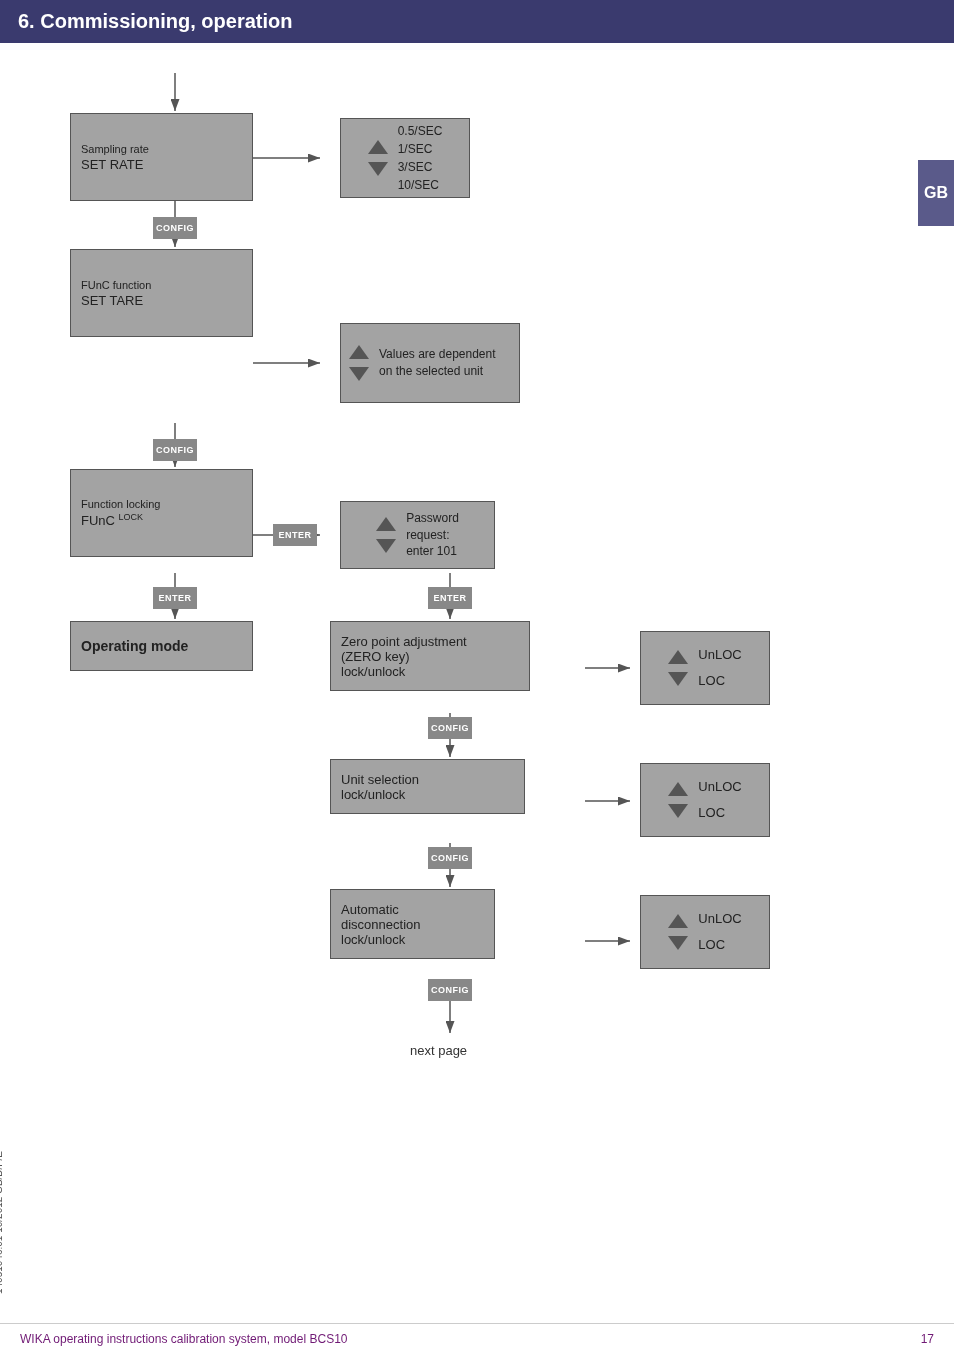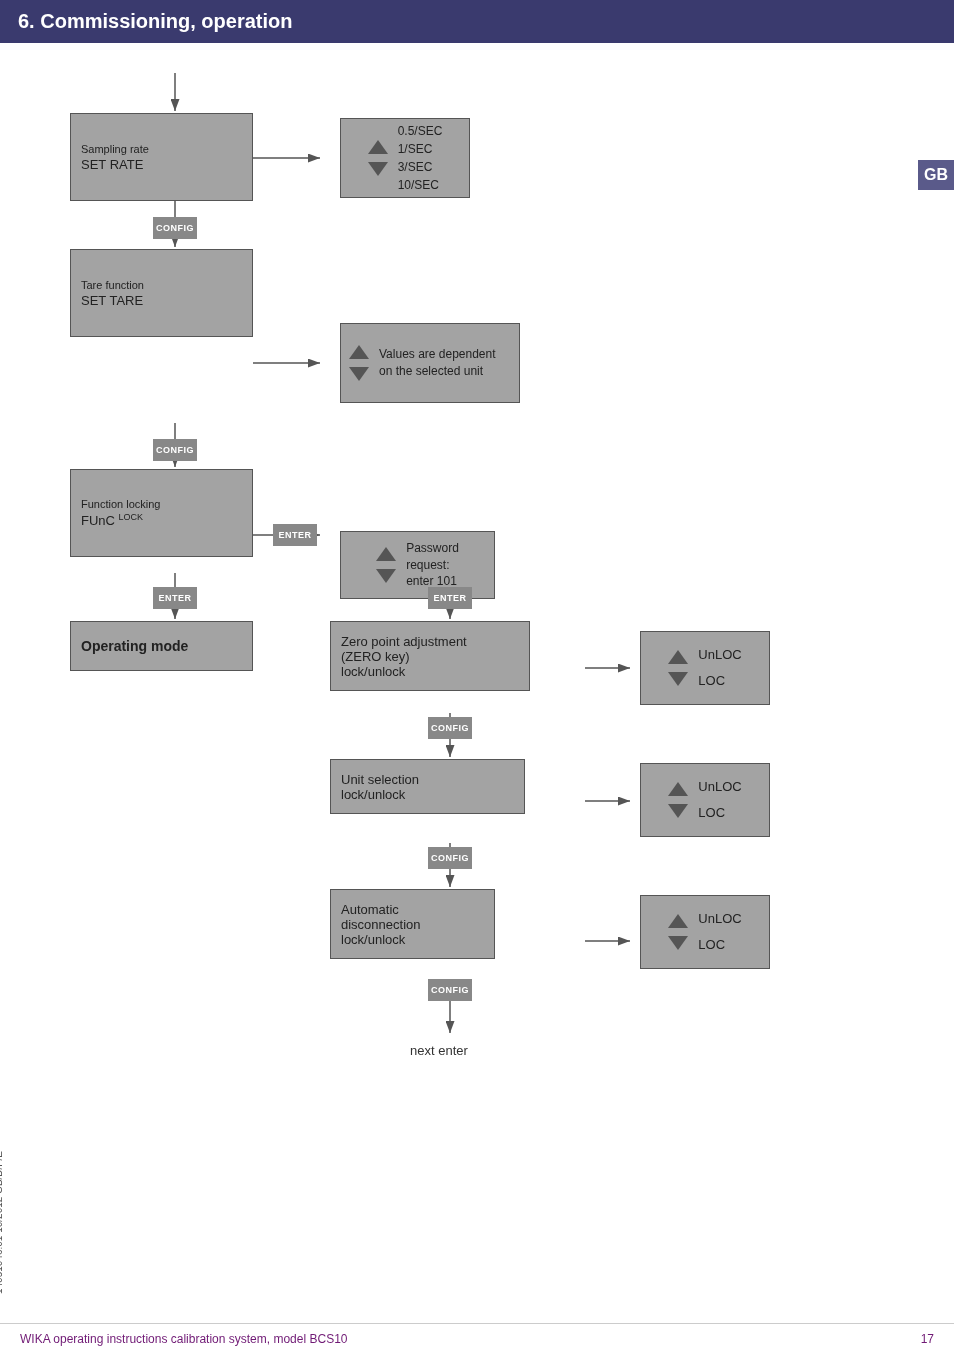--- a/index.html
+++ b/index.html
@@ -28,21 +28,21 @@
 
     
     .gb-tab {
       position: absolute;
       right: 0;
       top: 160px;
       background: #5a5a8a;
       color: #fff;
       font-weight: bold;
       font-size: 16px;
-      padding: 6px 6px;
+      padding: 24px 6px;
       writing-mode: horizontal-tb;
       width: 36px;
       text-align: center;
       z-index: 10;
     }
 
     
     .main-content {
       padding: 20px 20px 20px 20px;
       position: relative;
@@ -254,21 +254,21 @@
         <span>0.5/SEC</span>
         <span>1/SEC</span>
         <span>3/SEC</span>
         <span>10/SEC</span>
       </div>
     </div>
 
     <div class="btn-config" style="left:133px; top:154px;">CONFIG</div>
 
     <div class="box" style="left:50px; top:186px; width:183px; height:88px;">
-      <span class="box-label-main">Tare function</span>
+      <span class="box-label-main">FUnC function</span>
       <span class="box-label-sub">SET TARE</span>
     </div>
 
     <div class="box" style="left:320px; top:260px; width:180px; height:80px; flex-direction:row; align-items:center; padding:8px;">
       <div class="selector-arrows" style="position:relative; margin-right:10px;">
         <div class="arrow-up"></div>
         <div class="arrow-down"></div>
       </div>
       <div style="font-size:12px; line-height:1.4;">Values are dependent on the selected unit</div>
     </div>
@@ -277,21 +277,21 @@
 
     <div class="box" style="left:50px; top:406px; width:183px; height:88px;">
       <span class="box-label-main">Function locking</span>
       <div style="font-size:13px; margin-top:2px;">
         <span>FUnC </span><span class="superscript">LOCK</span>
       </div>
     </div>
 
     <div class="btn-enter" style="left:253px; top:461px;">ENTER</div>
 
-    <div class="box" style="left:320px; top:438px; width:155px; height:68px; flex-direction:row; align-items:center; padding:8px;margin-top:30px;">
+    <div class="box" style="left:320px; top:438px; width:155px; height:68px; flex-direction:row; align-items:center; padding:8px;">
       <div class="selector-arrows" style="position:relative; margin-right:10px;">
         <div class="arrow-up"></div>
         <div class="arrow-down"></div>
       </div>
       <div style="font-size:12px; line-height:1.4;">
         <span>Password</span><br>
         <span>request:</span><br>
         <span>enter 101</span>
       </div>
     </div>
@@ -354,21 +354,21 @@
         <div class="arrow-down"></div>
       </div>
       <div style="display:flex; flex-direction:column; font-size:13px; line-height:2;">
         <span>UnLOC</span>
         <span>LOC</span>
       </div>
     </div>
 
     <div class="btn-config" style="left:408px; top:916px;">CONFIG</div>
 
-    <div class="note-text" style="left:390px; top:980px; font-size:13px;">next enter</div>
+    <div class="note-text" style="left:390px; top:980px; font-size:13px;">next page</div>
 
   </div>
 </div>
 
 <div class="side-text">14051046.01 10/2012 GB/D/F/E</div>
 
 <div class="page-footer">
   <span>WIKA operating instructions calibration system, model BCS10</span>
   <span>17</span>
 </div>

